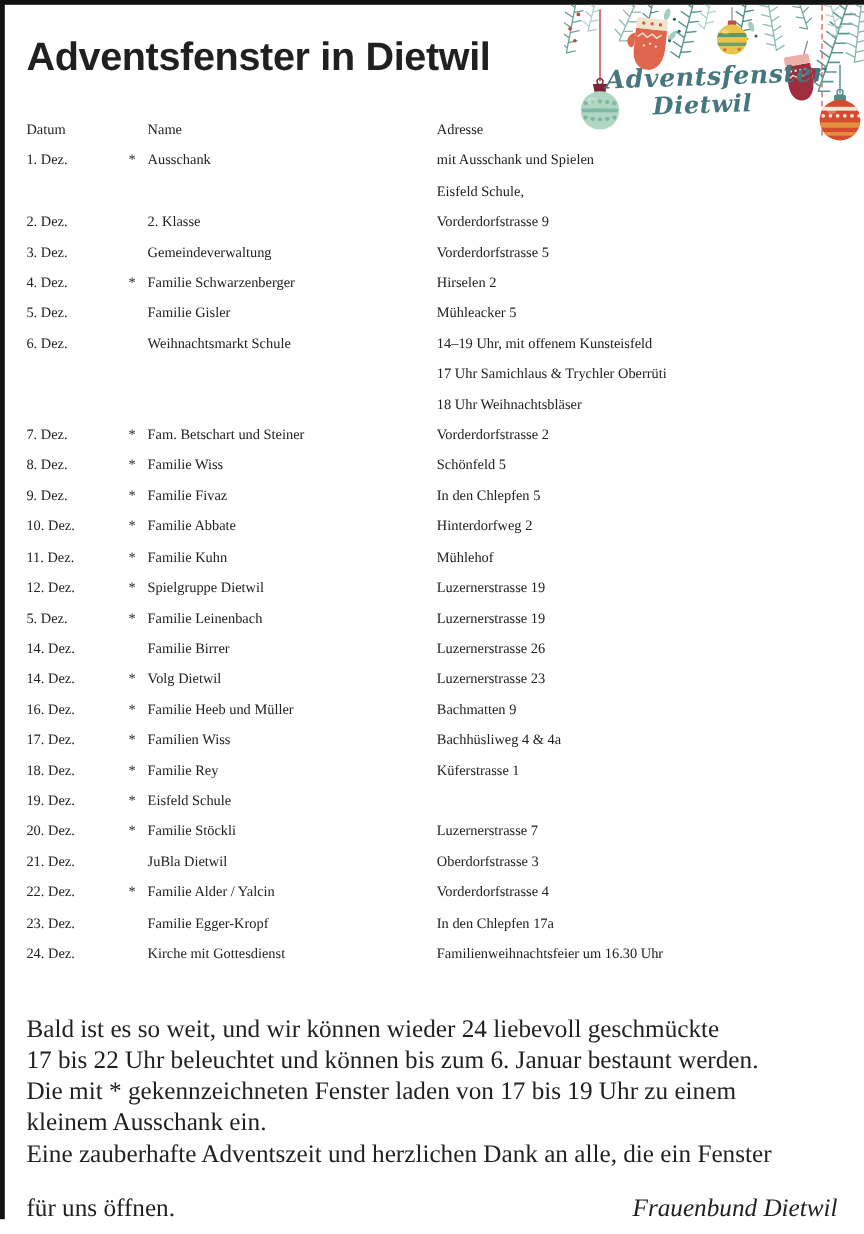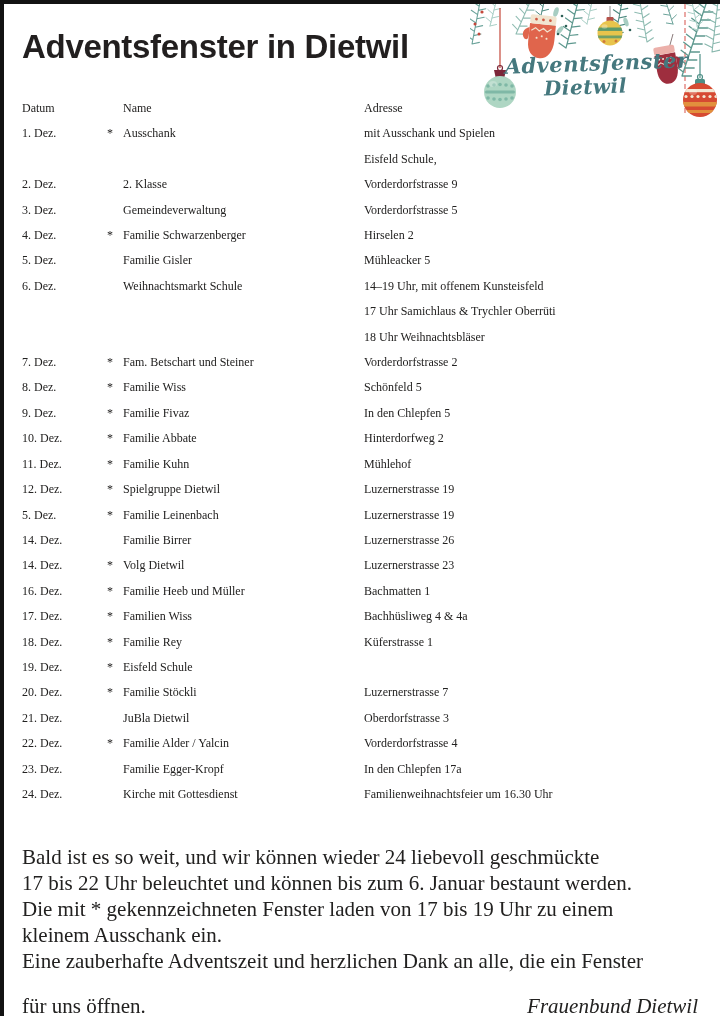--- a/index.html
+++ b/index.html
@@ -304,21 +304,21 @@
             <span class="c-name">Volg Dietwil</span>
             <span class="c-addr">
               <div>Luzernerstrasse 23</div>
             </span>
           </div>
           <div class="trow">
             <span class="c-date">16. Dez.</span>
             <span class="c-star">*</span>
             <span class="c-name">Familie Heeb und Müller</span>
             <span class="c-addr">
-              <div>Bachmatten 1</div>
+              <div>Bachmatten 9</div>
             </span>
           </div>
           <div class="trow">
             <span class="c-date">17. Dez.</span>
             <span class="c-star">*</span>
             <span class="c-name">Familien Wiss</span>
             <span class="c-addr">
               <div>Bachhüsliweg 4 &amp; 4a</div>
             </span>
           </div>

